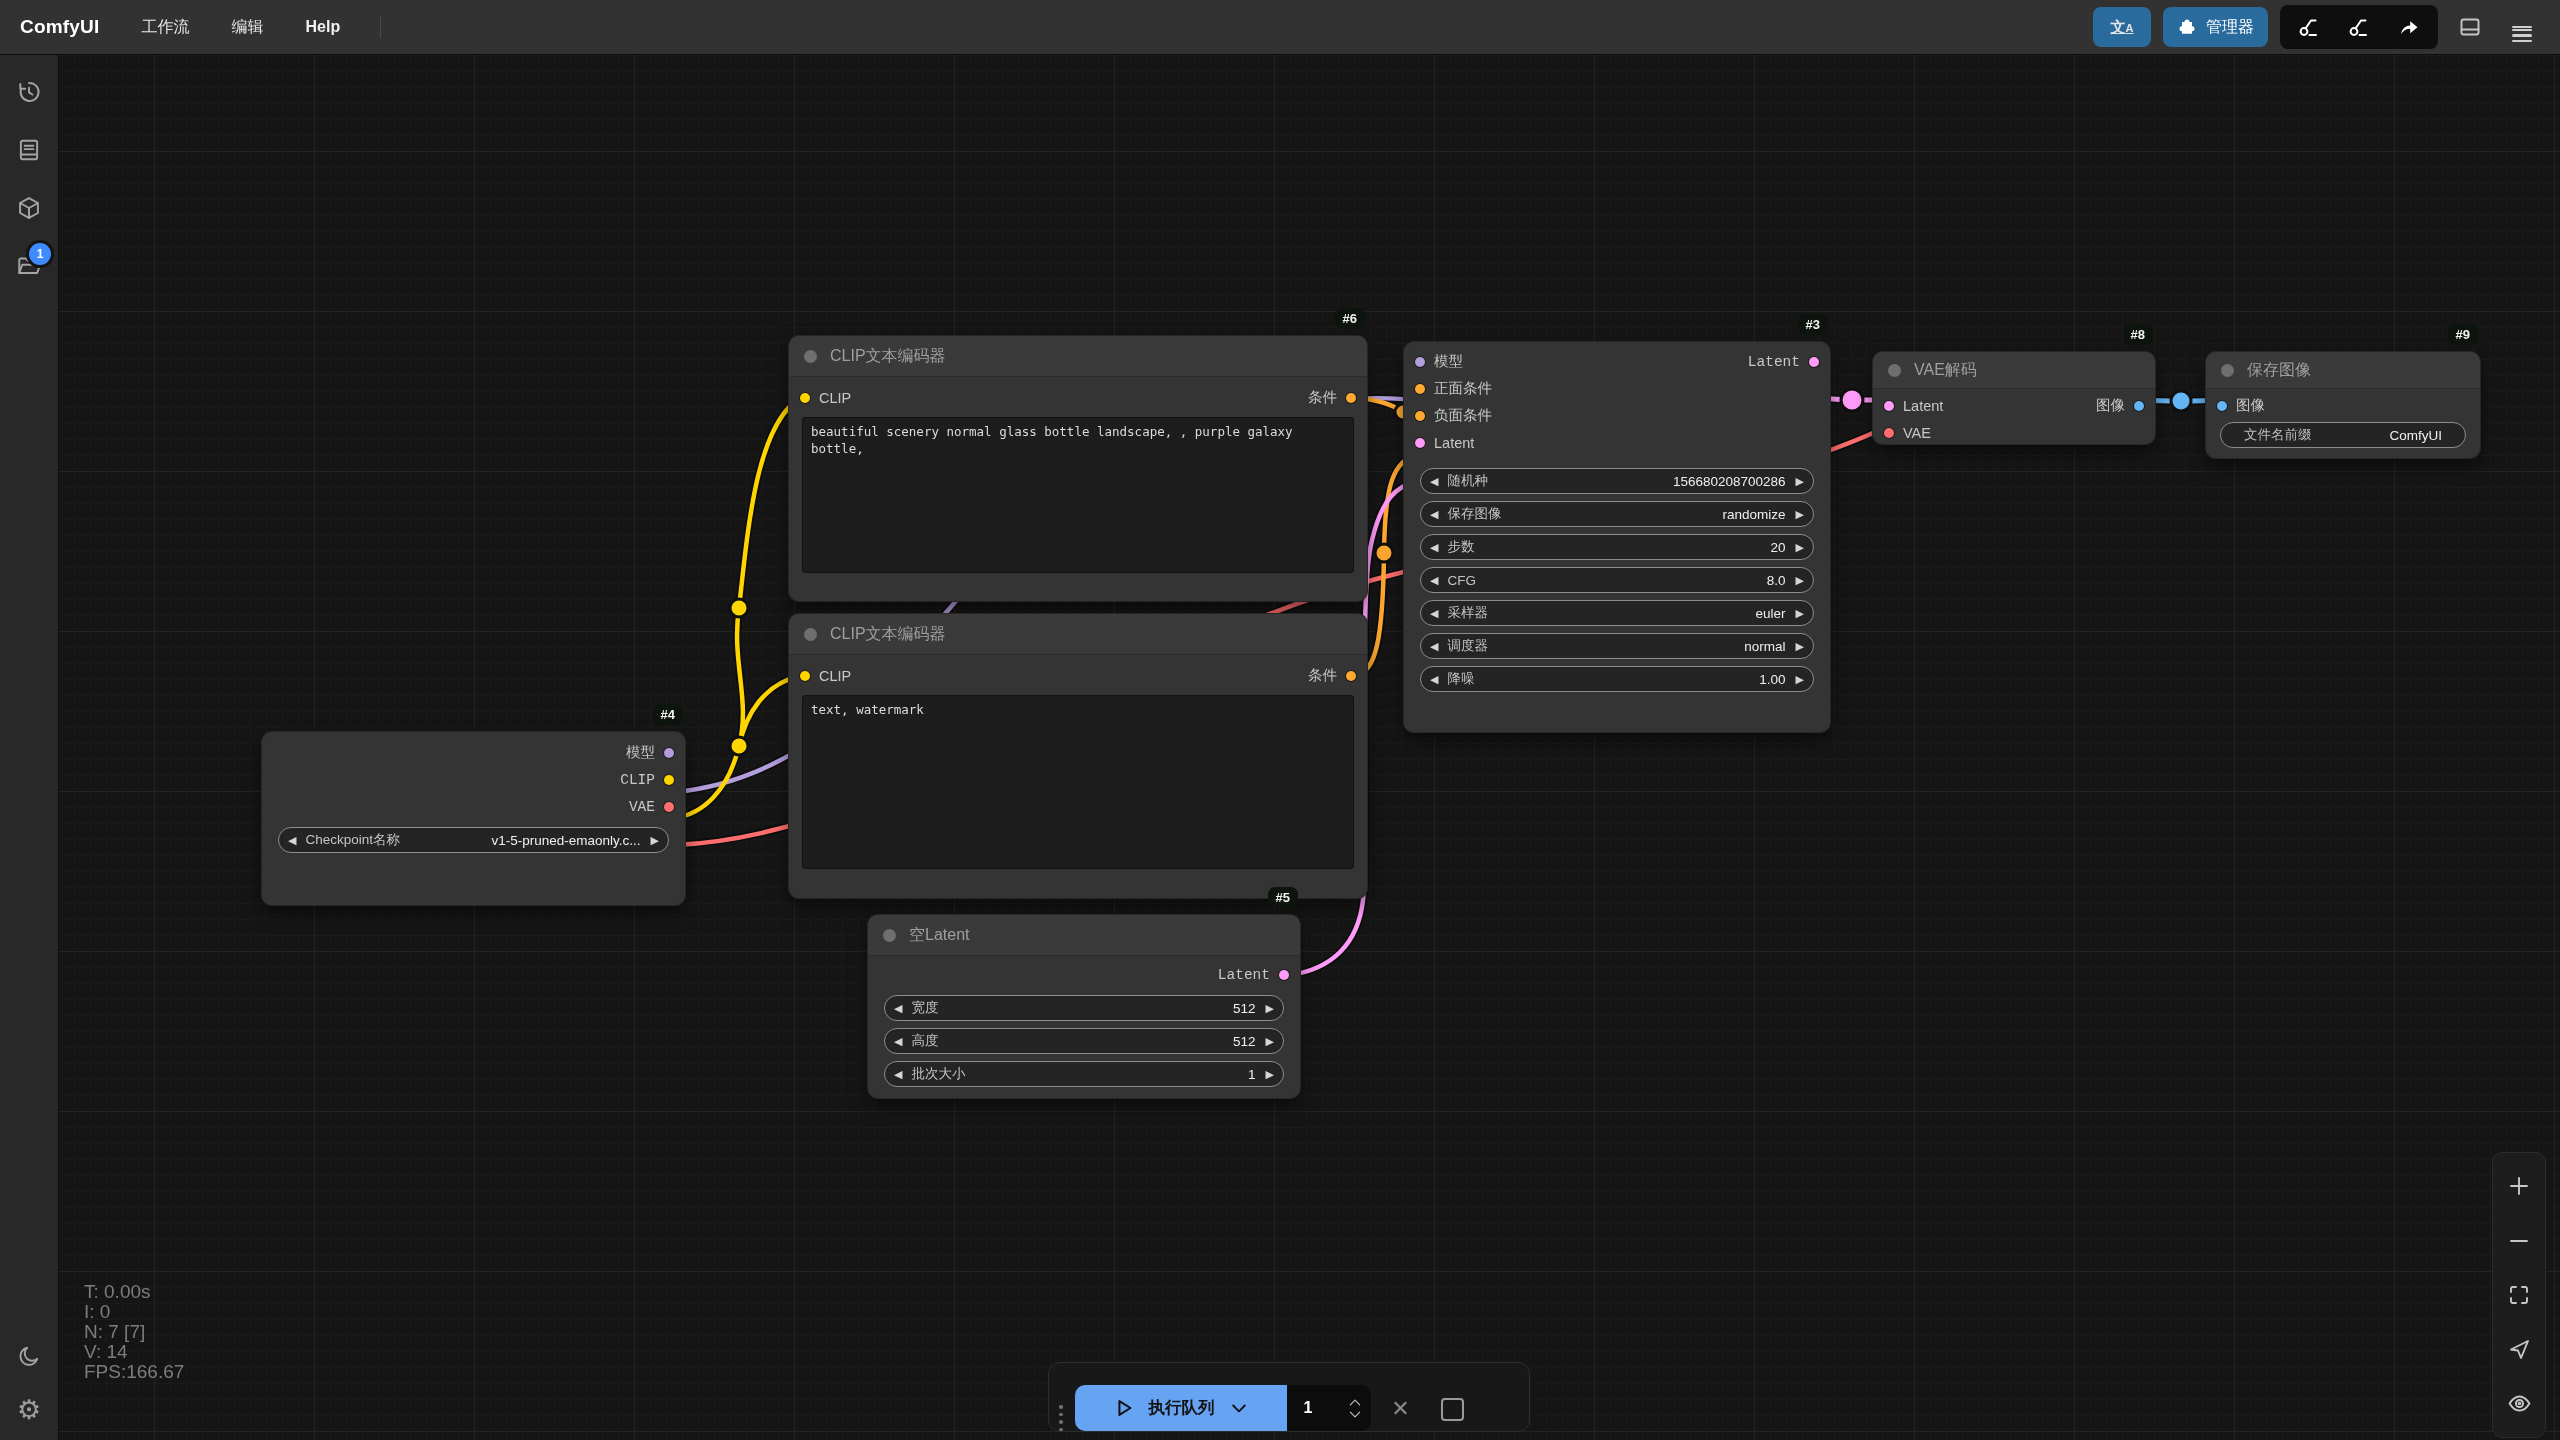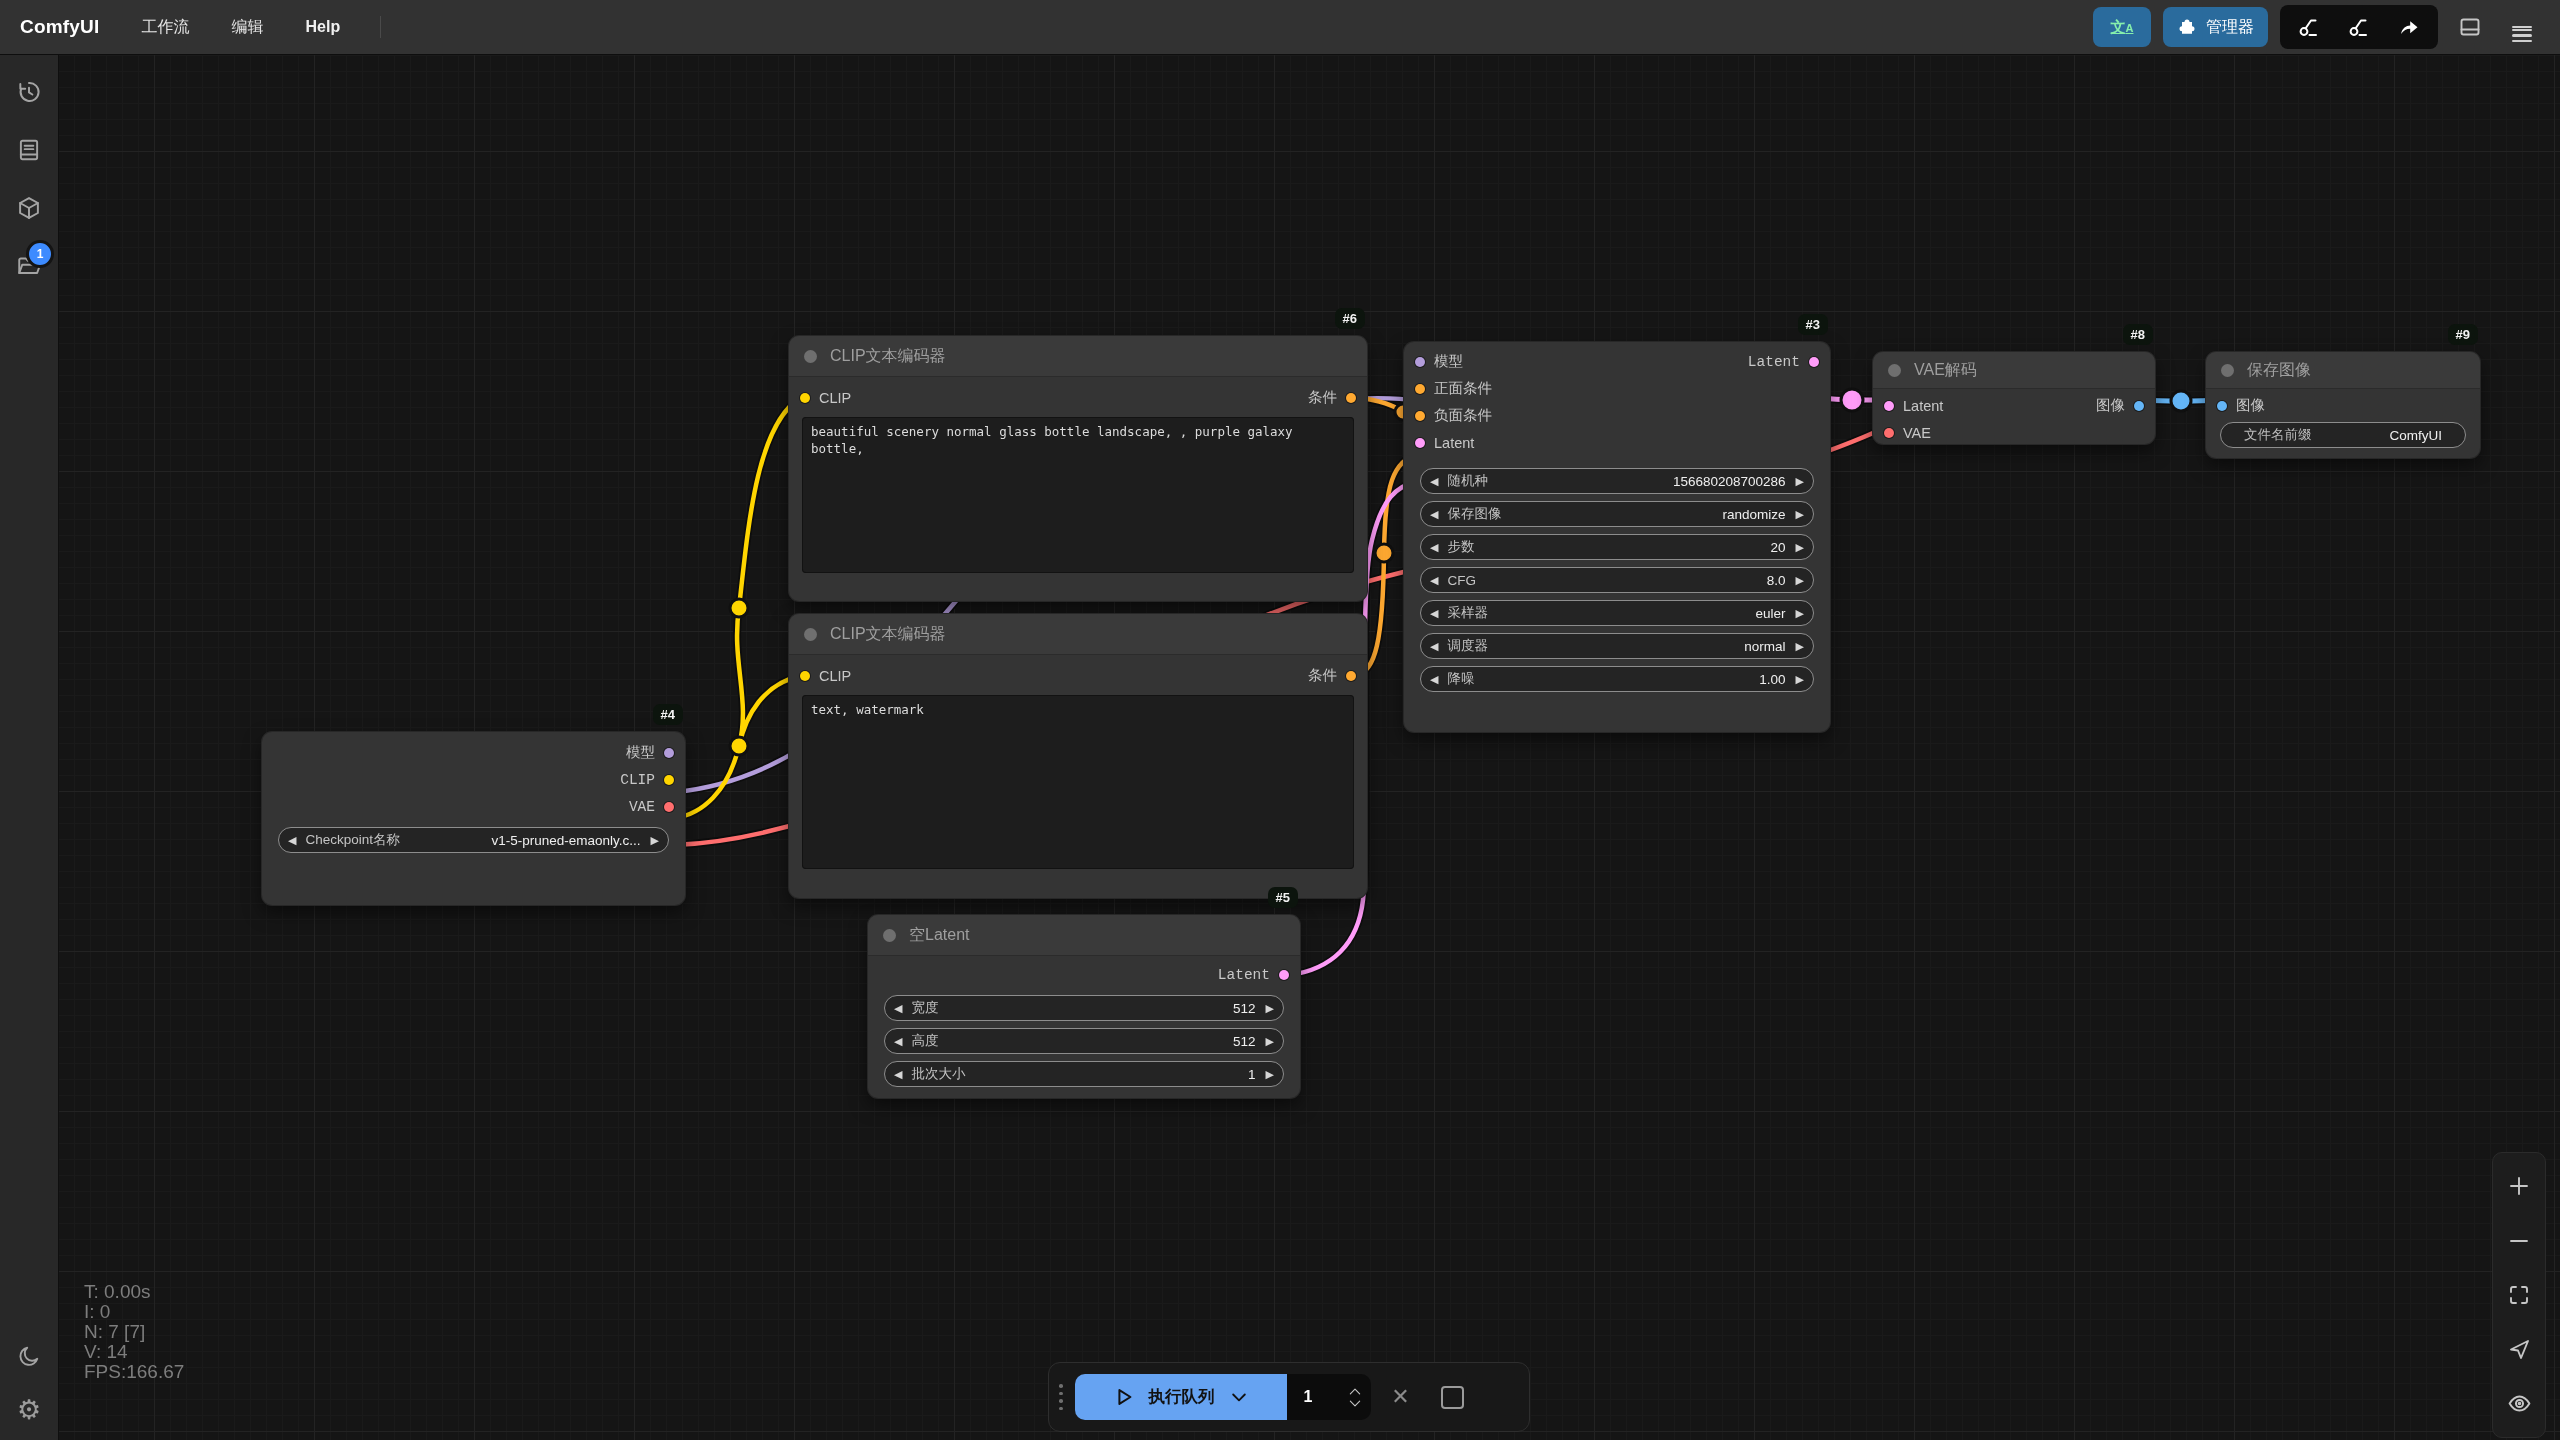--- a/index.html
+++ b/index.html
@@ -21,21 +21,21 @@
 
   
   .topbar{position:absolute;left:0;top:0;width:2560px;height:54px;background:#323232;
     border-bottom:1px solid #0e0e0e;z-index:10;display:flex;align-items:center;}
   .logo{color:#fff;font-size:19px;font-weight:bold;margin-left:20px;letter-spacing:.2px;}
   .menu-item{color:#e4e4e4;font-size:16px;margin-left:42px;cursor:default;}
   .menu-div{width:1px;height:22px;background:#4a4a4a;margin-left:40px;}
   .topbar-right{margin-left:auto;display:flex;align-items:center;gap:12px;margin-right:18px;}
   .btn-blue{background:#2a6b9d;border-radius:8px;height:40px;display:flex;align-items:center;
     justify-content:center;color:#fff;padding:0 14px;gap:9px;}
-  .tr-icon{font-size:15px;font-weight:bold;color:#86efac;text-decoration:underline;}
+  .tr-icon{font-size:15px;font-weight:bold;color:#e5e5e5;text-decoration:underline;}
   .tr-icon small{font-size:11px;font-weight:bold;}
   .btn-blue .lbl{font-size:16px;}
   .icon-group{background:#0e0e0e;border-radius:8px;height:44px;display:flex;align-items:center;
     padding:0 4px;}
   .icon-group .ic{width:50px;height:44px;display:flex;align-items:center;justify-content:center;}
   .plain-ic{width:40px;height:40px;display:flex;align-items:center;justify-content:center;}
   .hamburger span{display:block;width:20px;height:2.5px;background:#cfcfcf;border-radius:2px;margin:3px 0;}
 
   
   .sidebar{position:absolute;left:0;top:54px;width:58px;height:1386px;background:#282828;
@@ -74,21 +74,21 @@
   .widget.noarrow .wv{margin-right:14px;}
   .ta{background:#1d1d1d;border-radius:4px;margin:6px 13px 0 13px;padding:7px 9px;
     color:#dcdcdc;font-family:"DejaVu Sans Mono",monospace;font-size:12.5px;line-height:1.35;
     box-shadow:inset 0 0 0 1px #121212;}
 
   
   .stats{position:absolute;left:84px;top:1282px;z-index:8;color:#7d7d7d;font-size:19px;line-height:20px;}
 
   
   .queuebar{position:absolute;left:1048px;top:1362px;width:480px;height:68px;background:#181818;
-    border:1px solid #2e2e2e;border-radius:12px;z-index:8;display:flex;align-items:center;}
+    border:1px solid #2e2e2e;border-radius:12px;z-index:8;display:flex;align-items:flex-end;}
   .drag-dots{display:flex;flex-direction:column;gap:4px;margin:0 12px 0 10px;}
   .drag-dots i{width:3.5px;height:3.5px;border-radius:50%;background:#6f6f6f;}
   .runbtn{height:46px;width:212px;background:#66a3f2;border-radius:10px 0 0 10px;
     display:flex;align-items:center;justify-content:center;gap:14px;color:#0b0b0b;}
   .runbtn .rl{font-size:16.5px;font-weight:bold;color:#111;}
   .countbox{height:46px;width:84px;background:#0c0c0c;border-radius:0 10px 10px 0;
     display:flex;align-items:center;color:#fff;}
   .countbox .num{font-size:16px;font-weight:bold;margin-left:17px;}
   .steppers{margin-left:auto;margin-right:9px;display:flex;flex-direction:column;gap:3px;}
   .qico{width:44px;height:44px;display:flex;align-items:center;justify-content:center;margin-left:8px;}

